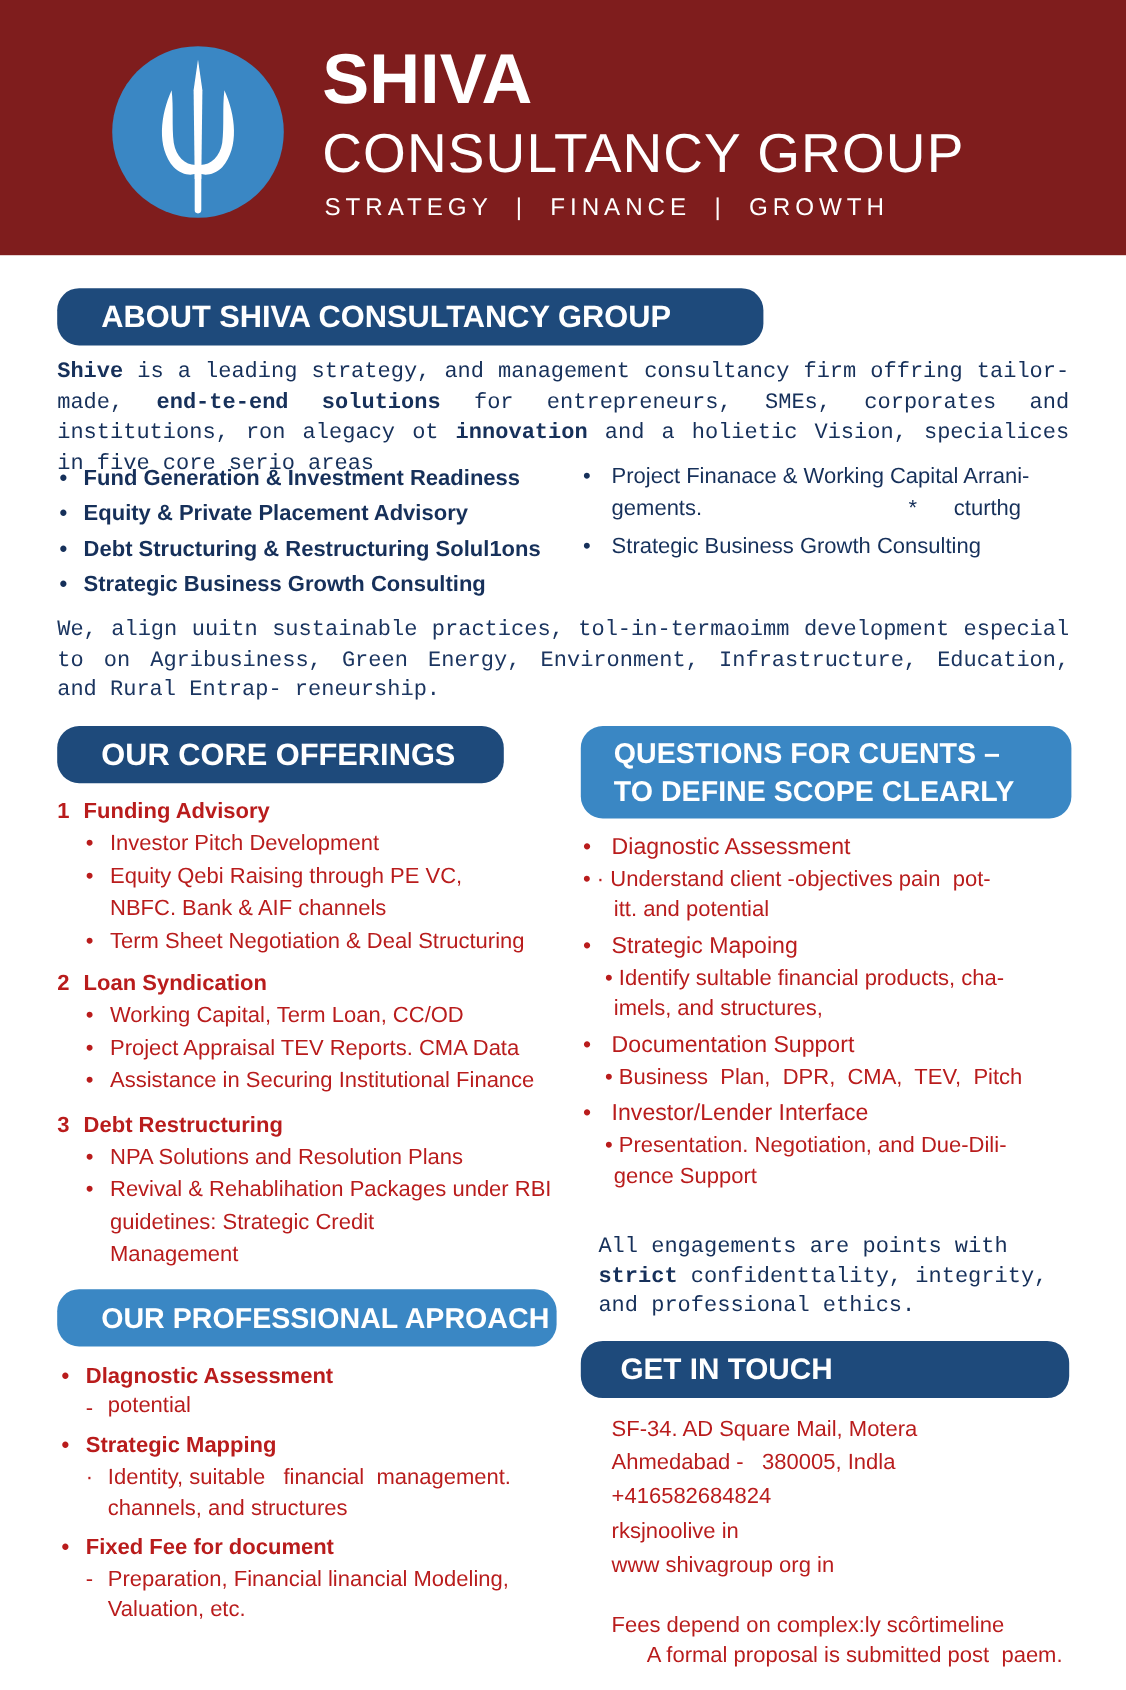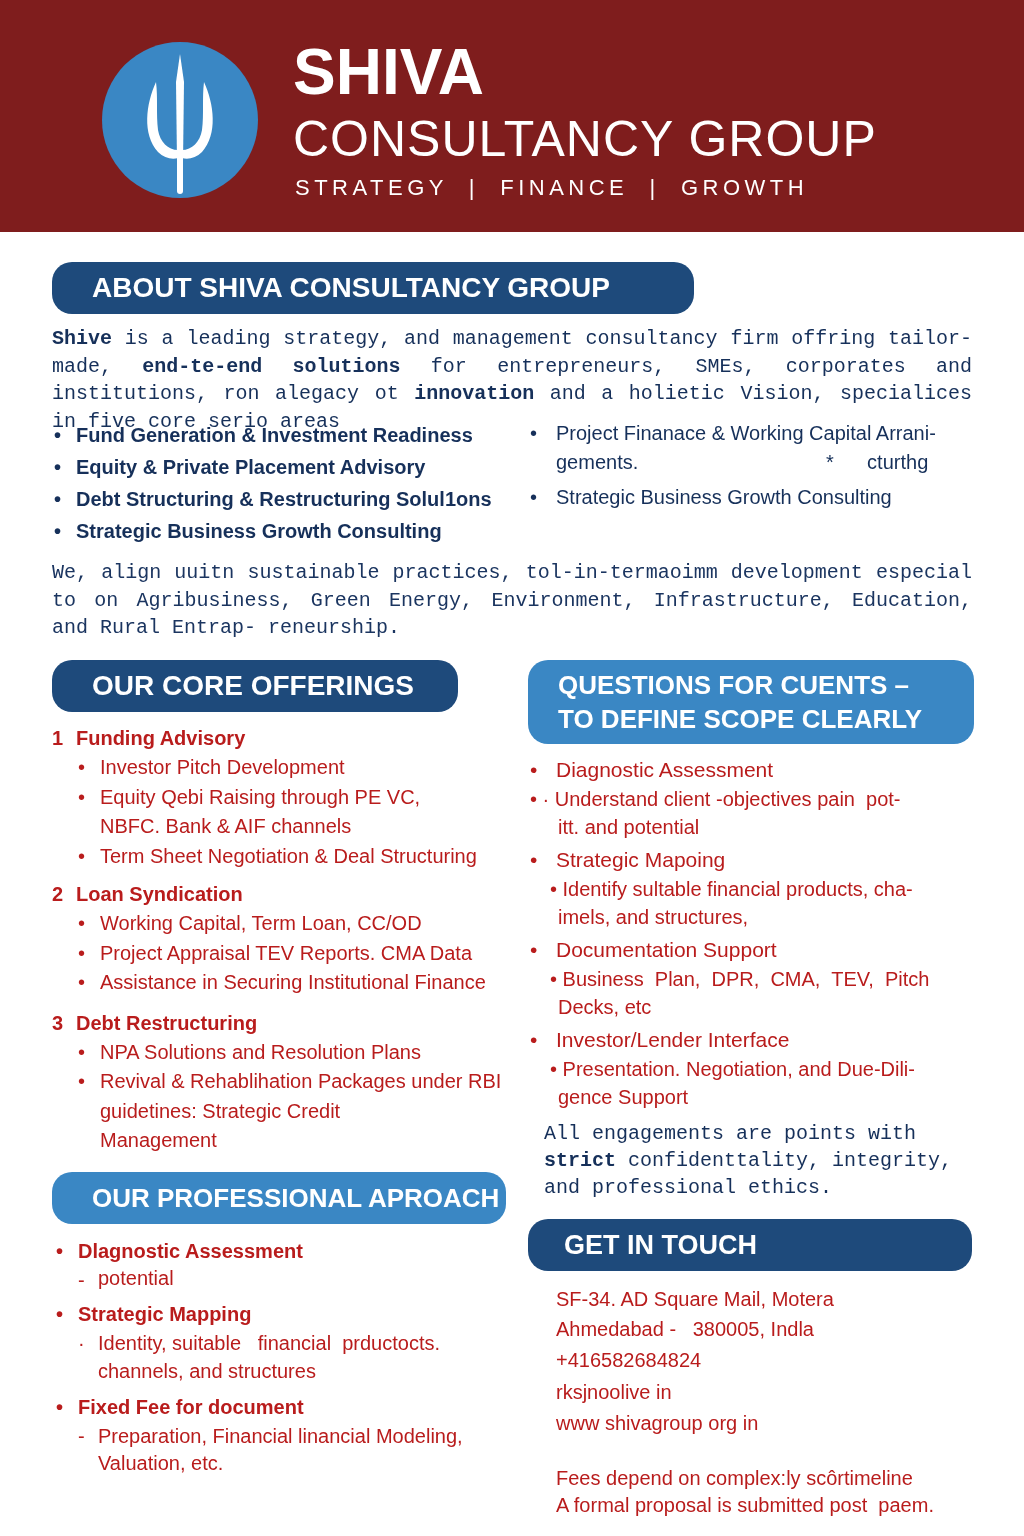--- a/index.html
+++ b/index.html
@@ -103,21 +103,21 @@
 <div class="pill light" style="left:52px;top:1172px;width:454px;height:52px;font-size:26px;padding-left:40px;">
   <span>OUR PROFESSIONAL APROACH</span>
 </div>
 
 <div class="col" style="left:52px;top:1236px;width:460px;">
   <div class="h" style="padding-left:26px;position:relative;"><span style="position:absolute;left:4px;">•</span><span>Dlagnostic Assessment</span></div>
   <div class="sub small"><span class="dot">-</span></div>
   <div class="sub small" style="line-height:25px;"><span>potential</span></div>
 
   <div class="h" style="padding-left:26px;position:relative;margin-top:8px;"><span style="position:absolute;left:4px;">•</span><span>Strategic Mapping</span></div>
-  <div class="sub small"><span class="dot">·</span><span style="white-space:pre">Identity, suitable   financial  prductocts.</span></div>
+  <div class="sub small"><span class="dot">·</span><span style="white-space:pre">Identity, suitable   financial  management.</span></div>
   <div class="sub small" style="line-height:25px;"><span>channels, and structures</span></div>
 
   <div class="h" style="padding-left:26px;position:relative;margin-top:8px;"><span style="position:absolute;left:4px;">•</span><span>Fixed Fee for document</span></div>
   <div class="sub small"><span class="dot">-</span><span>Preparation, Financial linancial Modeling,</span></div>
   <div class="sub small" style="line-height:25px;"><span>Valuation, etc.</span></div>
 </div>
 
 <div class="pill light" style="left:528px;top:660px;width:446px;height:84px;font-size:26px;padding-left:30px;flex-direction:column;align-items:flex-start;justify-content:center;line-height:34px;">
   <span>QUESTIONS FOR CUENTS –</span>
   <span>TO DEFINE SCOPE CLEARLY</span>
@@ -127,21 +127,20 @@
   <div class="h" style="padding-left:28px;position:relative;font-weight:400;font-size:21px;"><span style="position:absolute;left:2px;">•</span><span>Diagnostic Assessment</span></div>
   <div style="line-height:28px;padding-left:2px;"><span style="white-space:pre">• · Understand client -objectives pain  pot-</span></div>
   <div style="line-height:28px;padding-left:30px;"><span>itt. and potential</span></div>
 
   <div class="h" style="padding-left:28px;position:relative;font-weight:400;font-size:21px;margin-top:4px;"><span style="position:absolute;left:2px;">•</span><span>Strategic Mapoing</span></div>
   <div style="line-height:28px;padding-left:22px;"><span>• Identify sultable financial products, cha-</span></div>
   <div style="line-height:28px;padding-left:30px;"><span>imels, and structures,</span></div>
 
   <div class="h" style="padding-left:28px;position:relative;font-weight:400;font-size:21px;margin-top:4px;"><span style="position:absolute;left:2px;">•</span><span>Documentation Support</span></div>
   <div style="line-height:28px;padding-left:22px;"><span style="white-space:pre">• Business  Plan,  DPR,  CMA,  TEV,  Pitch</span></div>
-  <div style="line-height:28px;padding-left:30px;"><span>Decks, etc</span></div>
 
   <div class="h" style="padding-left:28px;position:relative;font-weight:400;font-size:21px;margin-top:4px;"><span style="position:absolute;left:2px;">•</span><span>Investor/Lender Interface</span></div>
   <div style="line-height:28px;padding-left:22px;"><span>• Presentation. Negotiation, and Due-Dili-</span></div>
   <div style="line-height:28px;padding-left:30px;"><span>gence Support</span></div>
 </div>
 
 <div class="p" style="left:544px;top:1120px;width:420px;line-height:27px;">
   <span>All engagements are points with </span><b>strict</b>
   <span>confidenttality, integrity, and professional ethics.</span>
 </div>
@@ -150,14 +149,14 @@
   <span>GET IN TOUCH</span>
 </div>
 
 <div class="col" style="left:556px;top:1285px;width:420px;line-height:29.5px;">
   <div>SF-34. AD Square Mail, Motera</div>
   <div style="white-space:pre;">Ahmedabad -   380005, Indla</div>
   <div style="margin-top:2px;">+416582684824</div>
   <div style="margin-top:2px;">rksjnoolive in</div>
   <div style="margin-top:2px;">www shivagroup org in</div>
   <div style="margin-top:26px;line-height:27px;">Fees depend on complex:ly scôrtimeline</div>
-  <div style="line-height:27px;white-space:pre;">A formal proposal is submitted post  paem.</div>
+  <div style="line-height:27px;white-space:pre;margin-left:32px;">A formal proposal is submitted post  paem.</div>
 </div>
 
 </body></html>

